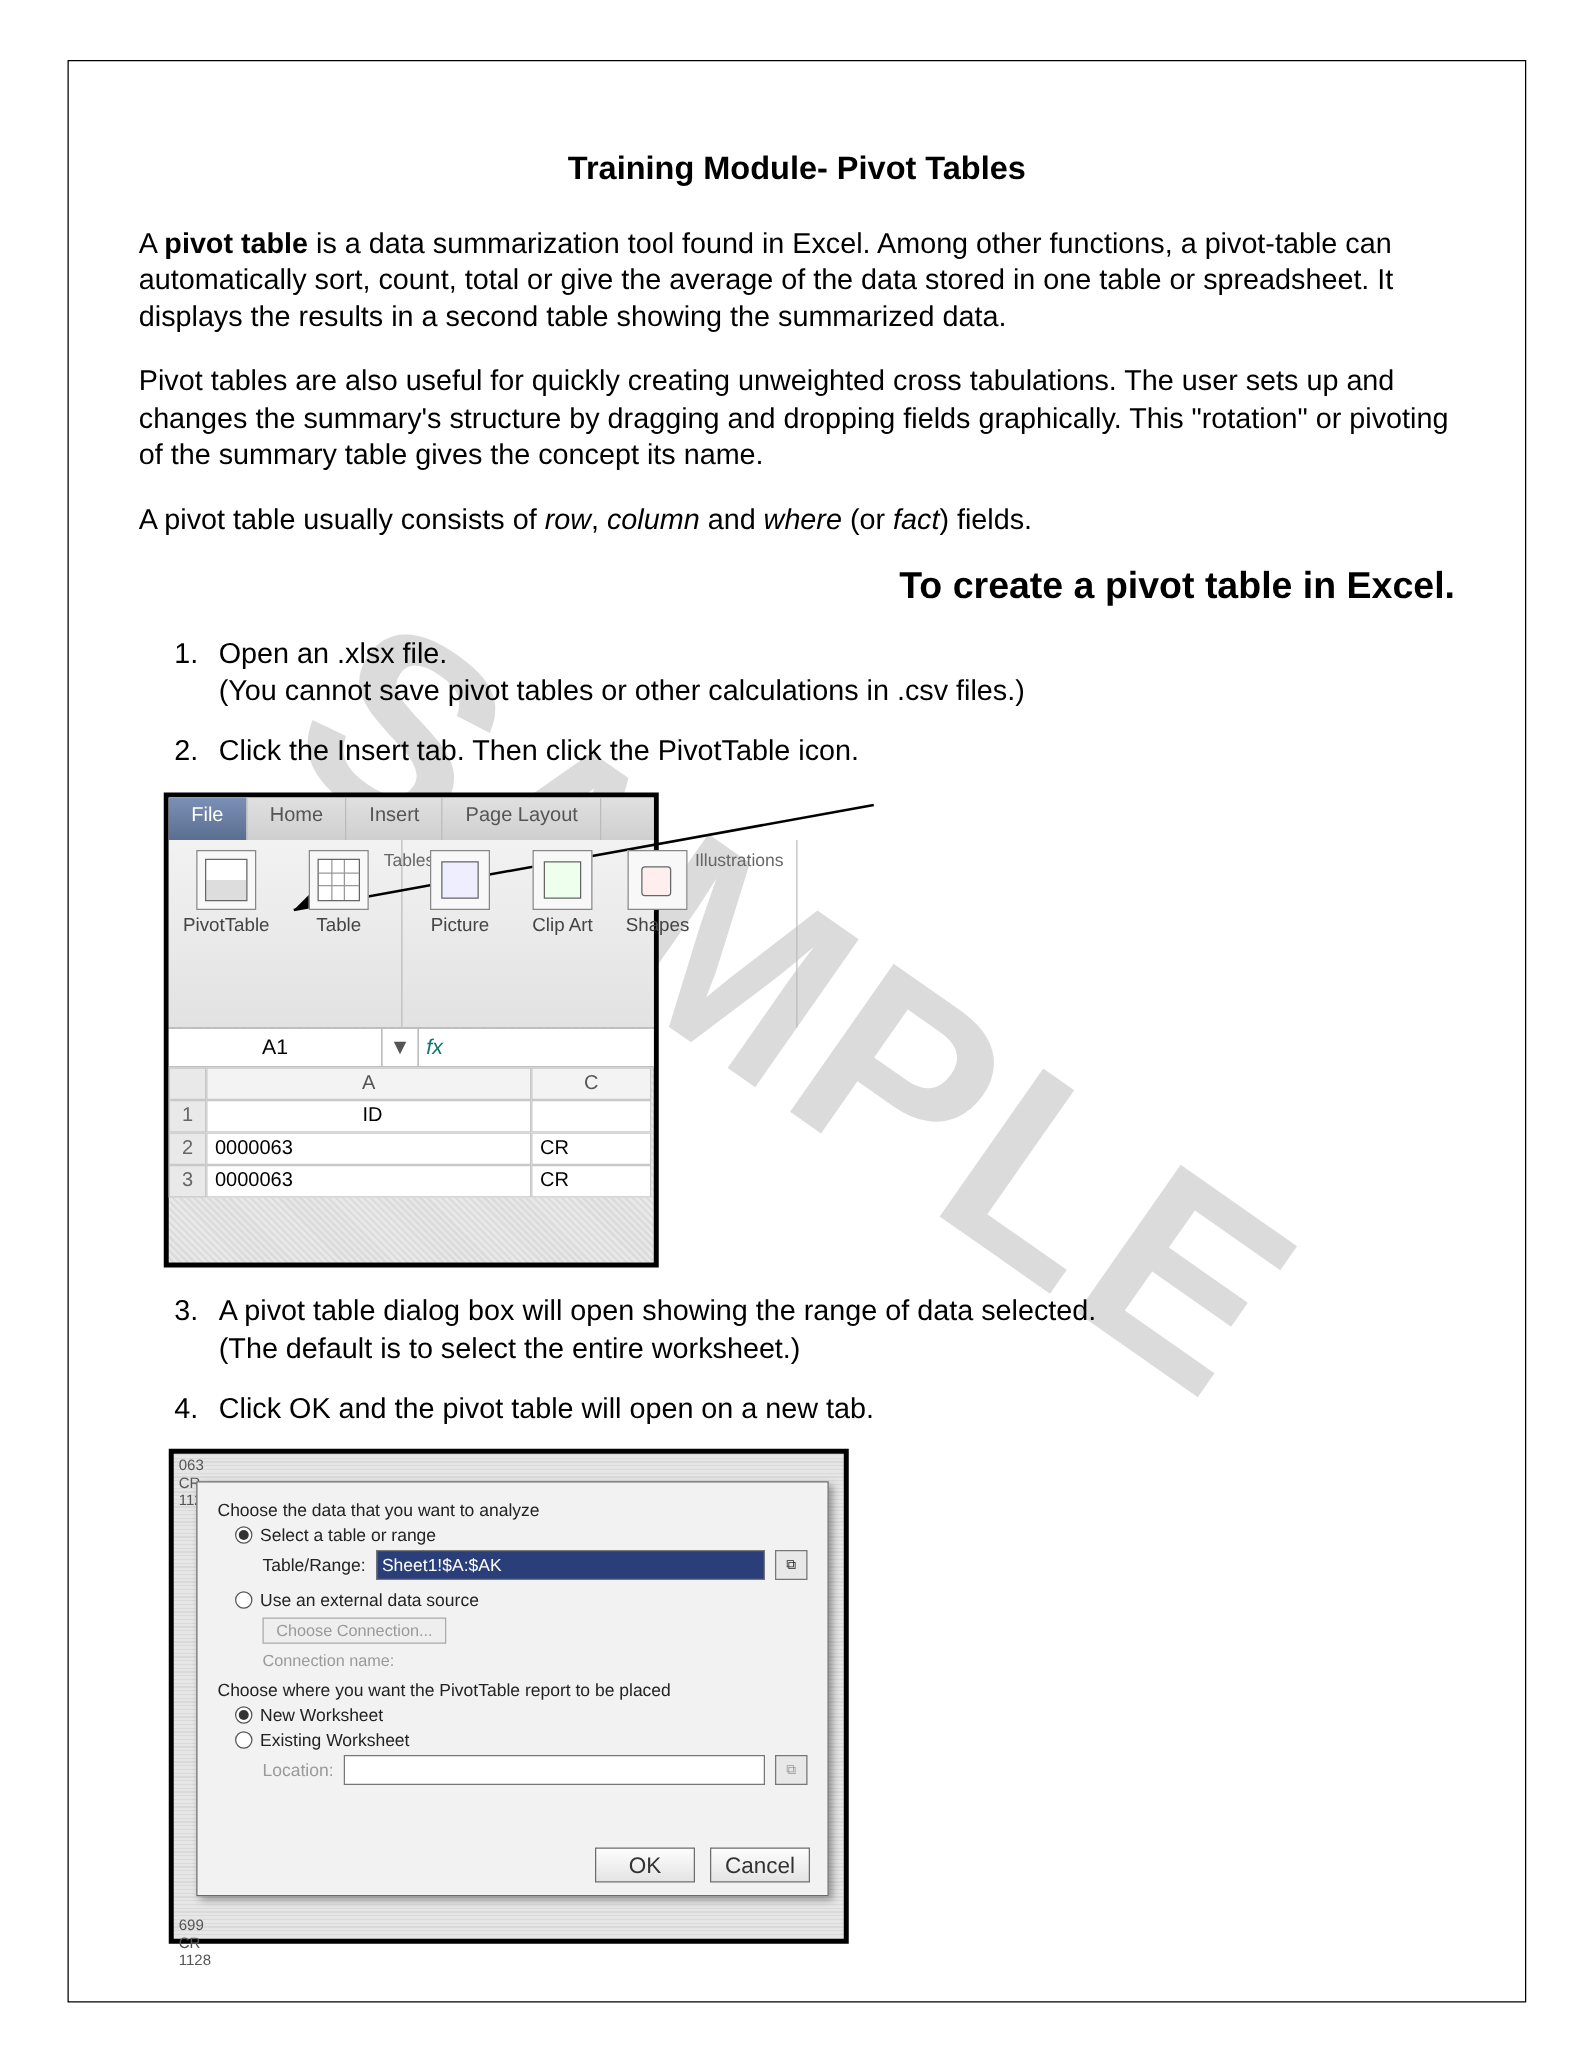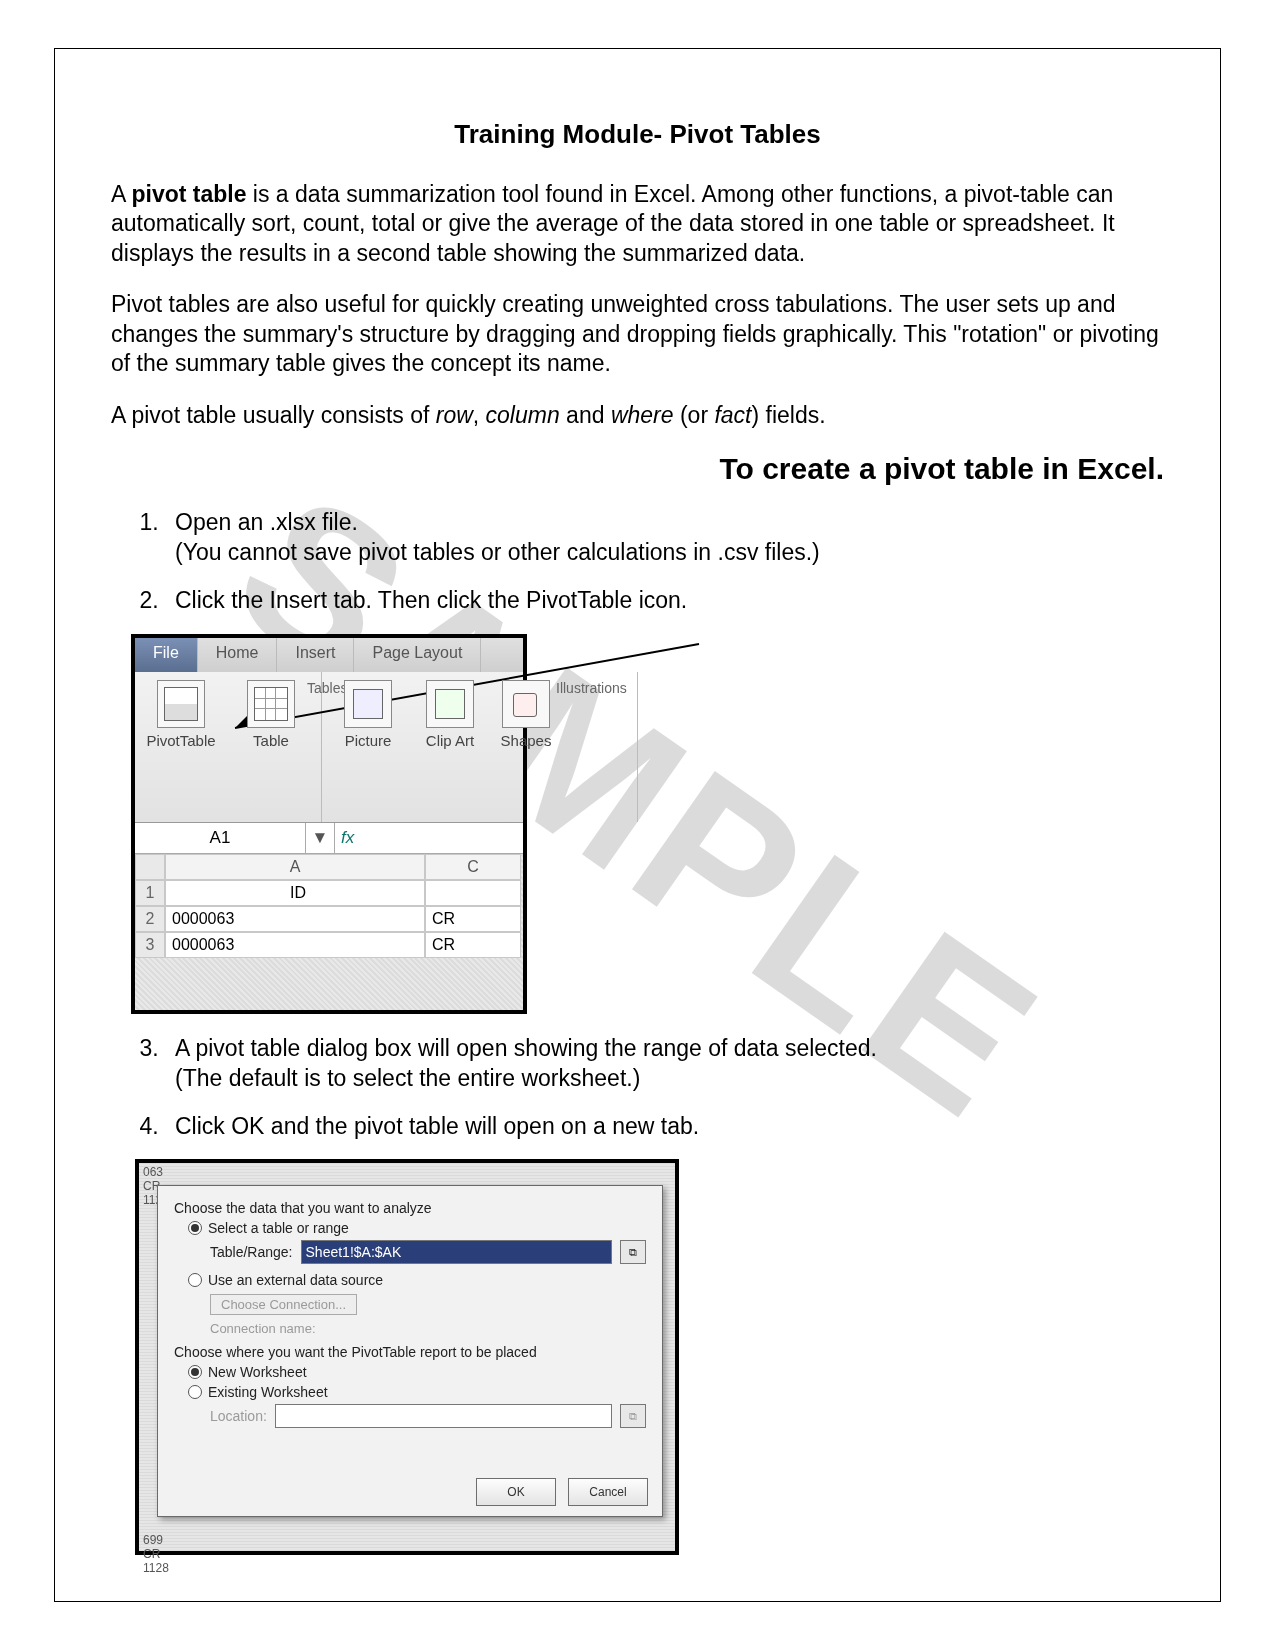--- a/index.html
+++ b/index.html
@@ -232,21 +232,21 @@
   .shot2 .btnchoose{
     display:inline-block;border:1px solid #aaa;background:#eee;color:#9a9a9a;
     padding:2px 10px;margin:2px 0 2px 36px;font-size:13px;
   }
   .shot2 .conn{margin:4px 0 8px 36px;color:#9a9a9a;font-size:13px;}
   .shot2 .dlgbtns{
     position:absolute;right:14px;bottom:10px;display:flex;gap:12px;
   }
   .shot2 .dlgbtn{
     width:78px;height:26px;border:1px solid #6e6e6e;background:linear-gradient(#fdfdfd,#e4e4e4);
-    display:flex;align-items:center;justify-content:center;font-size:12px;
+    display:flex;align-items:center;justify-content:center;font-size:18px;
   }
 
   
   .watermark{
     position:absolute;
     left:50%;top:50%;
     transform:translate(-50%,-58%) rotate(35deg);
     font-size:210px;
     font-weight:bold;
     font-family:Arial, sans-serif;

